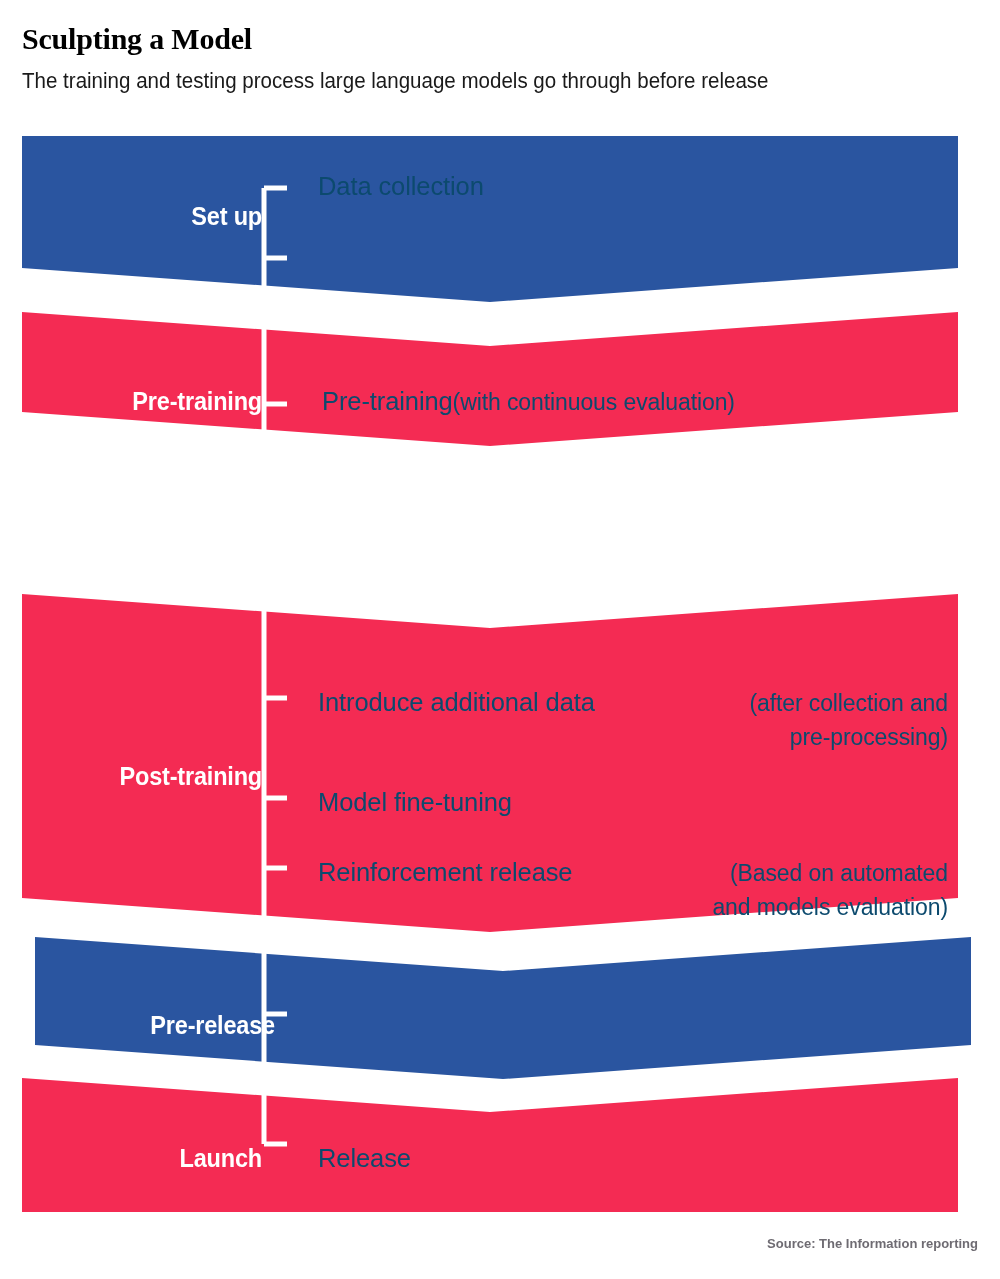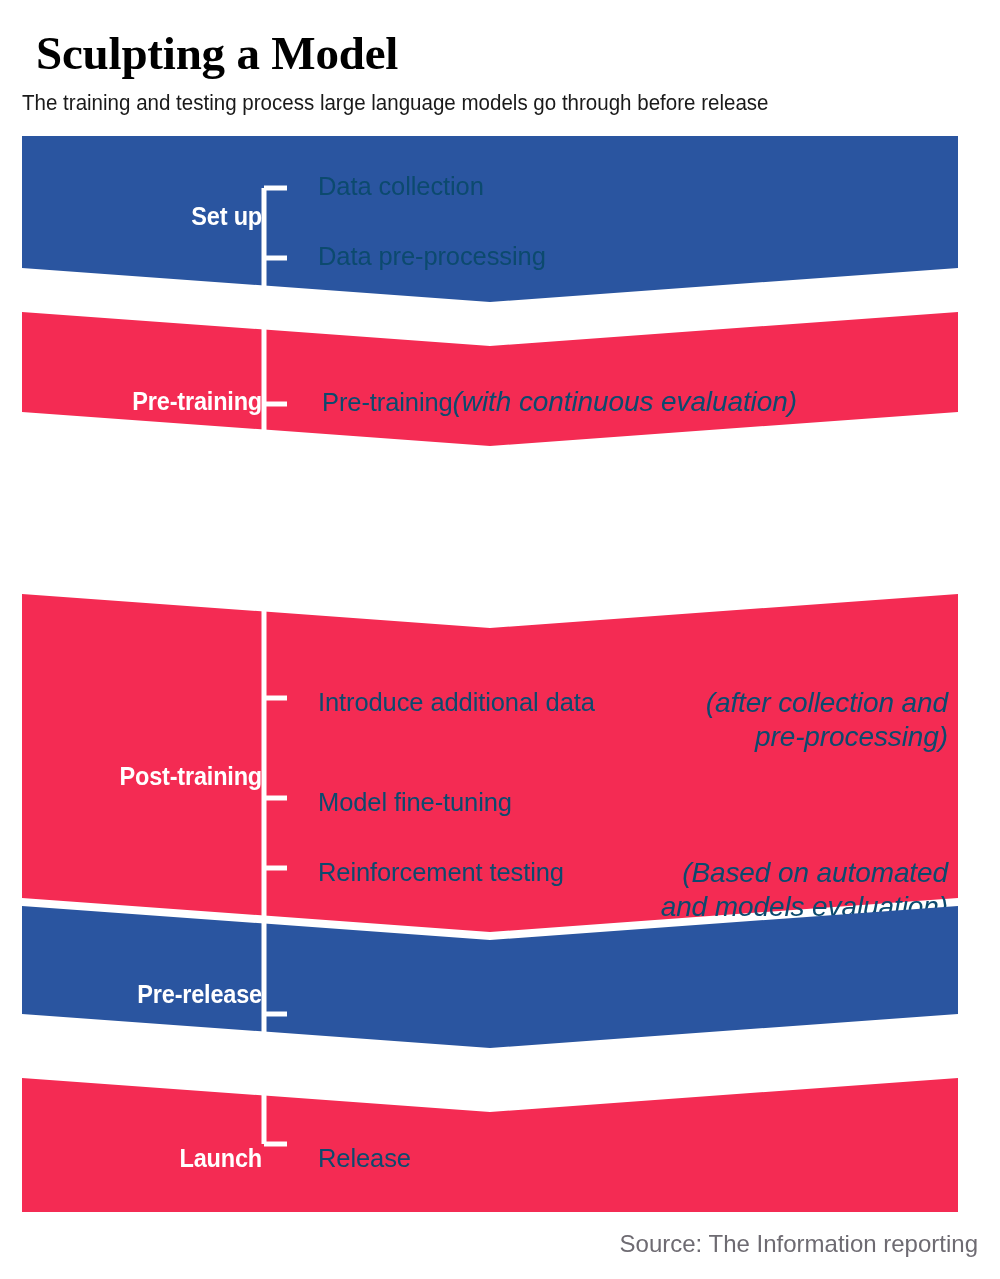--- a/index.html
+++ b/index.html
@@ -9,25 +9,25 @@
     color:#111;
     -webkit-font-smoothing:antialiased;
   }
   .page{position:relative;width:1000px;height:1279px;overflow:hidden;background:#fff;}
 
   
   .header{position:absolute;left:22px;top:16px;width:940px;}
   .title{
     font-family:"Liberation Serif", serif;
     font-weight:700;
-    font-size:47px;
+    font-size:30px;
     line-height:46px;
     letter-spacing:-0.2px;
     color:#000;
-    margin:14px;
+    margin:0;
     white-space:nowrap;
   }
   .subtitle{
     font-family:"Liberation Sans", sans-serif;
     font-weight:400;
     font-size:21.5px;
     line-height:27px;
     color:#1a1a1a;
     margin:6px 0 0 0;
     white-space:nowrap;
@@ -85,44 +85,44 @@
     width:630px;
     color:#0c4a6e;
     font-size:25.5px;
     line-height:33px;
     letter-spacing:-0.1px;
   }
   .item .main{
     font-weight:400;
   }
   .item .note{
-    font-style:italic;
-    font-size:28px;
+    font-size:23px;
   }
   .item.wrap{ text-align:right; }
   .item.wrap .main{ float:left; }
 
   
   .connector{
     position:absolute;
     left:0;top:0;
     width:936px;height:1076px;
     pointer-events:none;
   }
 
   
   .source{
     position:absolute;
     right:22px;
     top:1232px;
-    font-size:24px;
+    font-size:13px;
     line-height:24px;
     color:#6e6b72;
     text-align:left;
     white-space:nowrap;
+    font-weight:bold;
   }
   .artifact{
     position:absolute;
     background:#ffffff;
   }
 </style>
 </head>
 <body>
 
 <div class="page">
@@ -136,23 +136,20 @@
 
     <div class="band" style="top:0px;height:170px;">
       <svg class="shape" viewBox="0 0 936 170" preserveAspectRatio="none">
         <polygon points="0,0 936,0 936,132 468,166 0,132" fill="#2A55A0"></polygon>
       </svg>
       <div class="content">
         <div class="stage-label" style="top:66px;">Set up</div>
         <div class="item" style="top:34px;">
           <span class="main">Data collection</span>
         </div>
-        <div class="item" style="top:104px;">
-          <span class="main">Data pre-processing</span>
-        </div>
       </div>
     </div>
 
     <div class="band" style="top:176px;height:140px;">
       <svg class="shape" viewBox="0 0 936 140" preserveAspectRatio="none">
         <polygon points="0,0 468,34 936,0 936,100 468,134 0,100" fill="#F42B53"></polygon>
       </svg>
       <div class="content">
         <div class="stage-label" style="top:75px;">Pre-training</div>
         <div class="item" style="top:73px;left:300px;">
@@ -172,27 +169,27 @@
         <div class="item" style="top:192px;">
           <span class="main">Model fine-tuning</span>
         </div>
 
         <div class="item wrap" style="top:92px;">
           <span class="main">Introduce additional data</span><span class="note">(after collection and</span><br>
           <span class="note">pre-processing)</span>
         </div>
 
         <div class="item wrap" style="top:262px;">
-          <span class="main">Reinforcement testing</span><span class="note">(Based on automated</span><br>
+          <span class="main">Reinforcement release</span><span class="note">(Based on automated</span><br>
           <span class="note">and models evaluation)</span>
         </div>
       </div>
     </div>
 
-    <div class="band" style="top:770px;height:148px;">
+    <div class="band" style="top:801px;height:148px;margin-left:13px;">
       <svg class="shape" viewBox="0 0 936 148" preserveAspectRatio="none">
         <polygon points="0,0 468,34 936,0 936,108 468,142 0,108" fill="#2A55A0"></polygon>
       </svg>
       <div class="content">
         <div class="stage-label" style="top:74px;">Pre-release</div>
       </div>
     </div>
 
     <div class="band" style="top:942px;height:134px;">
       <svg class="shape" viewBox="0 0 936 134" preserveAspectRatio="none">

